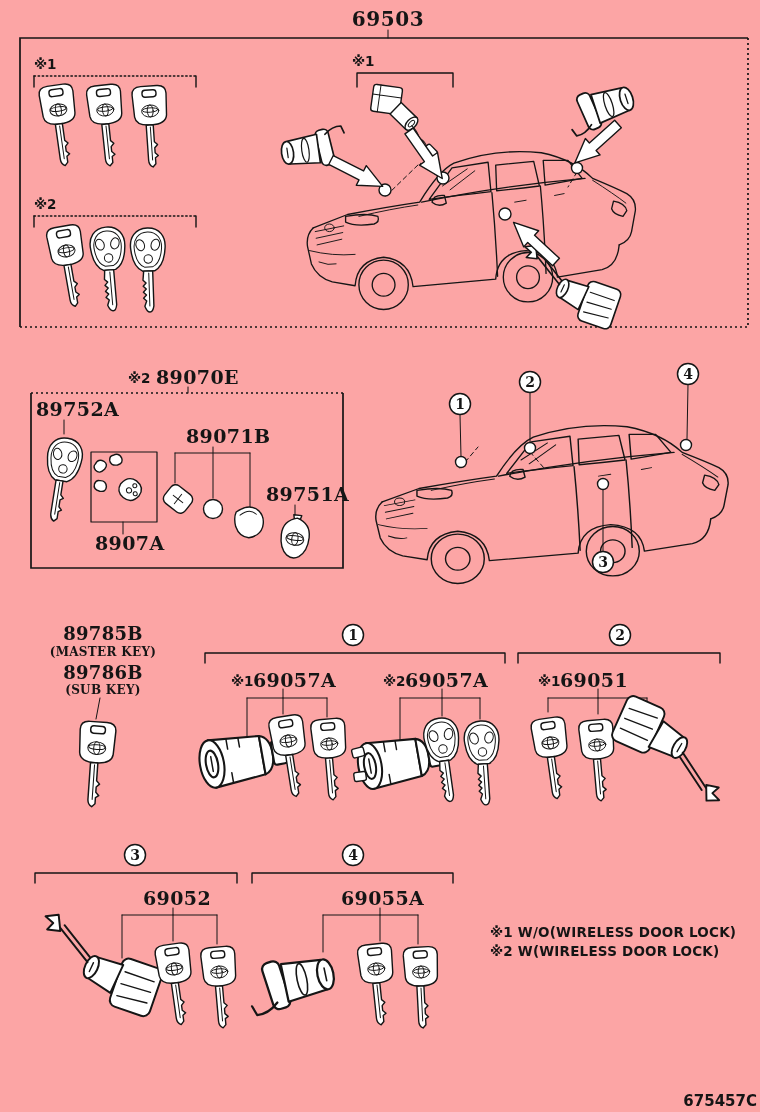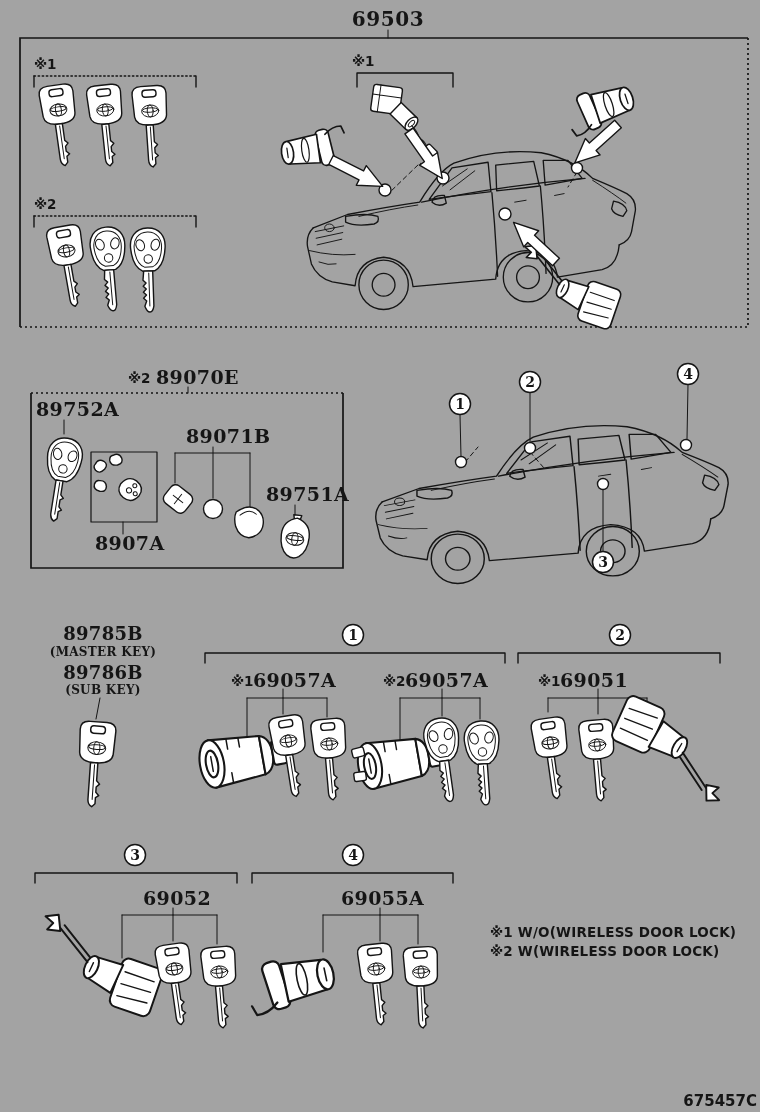--- a/index.html
+++ b/index.html
@@ -1,16 +1,16 @@
 <!DOCTYPE html>
 <html><head>
 <meta charset="utf-8">
 <style>
   html,body{margin:0;padding:0;background:#ffffff;}
-  .canvas{position:relative;width:760px;height:1112px;background:#a3a3a3;overflow:hidden;
+  .canvas{position:relative;width:760px;height:1112px;background:#fca5a5;overflow:hidden;
           font-family:"DejaVu Serif", serif;}
   svg{display:block;}
   .ln{fill:none;stroke:#151515;stroke-width:1.4;stroke-linecap:round;stroke-linejoin:round;}
   .thin{stroke-width:1;}
   .fw{fill:#ffffff;stroke:#151515;stroke-width:1.4;stroke-linejoin:round;}
   .bx{fill:none;stroke:#151515;stroke-width:1.7;}
   .dot{stroke-dasharray:2 3;}
   .dot2{stroke-dasharray:1.5 2.6;}
   .dsh{stroke-dasharray:4.5 3.5;}
   .pn{font:700 19px "DejaVu Serif", serif;fill:#151515;letter-spacing:.4px;}

